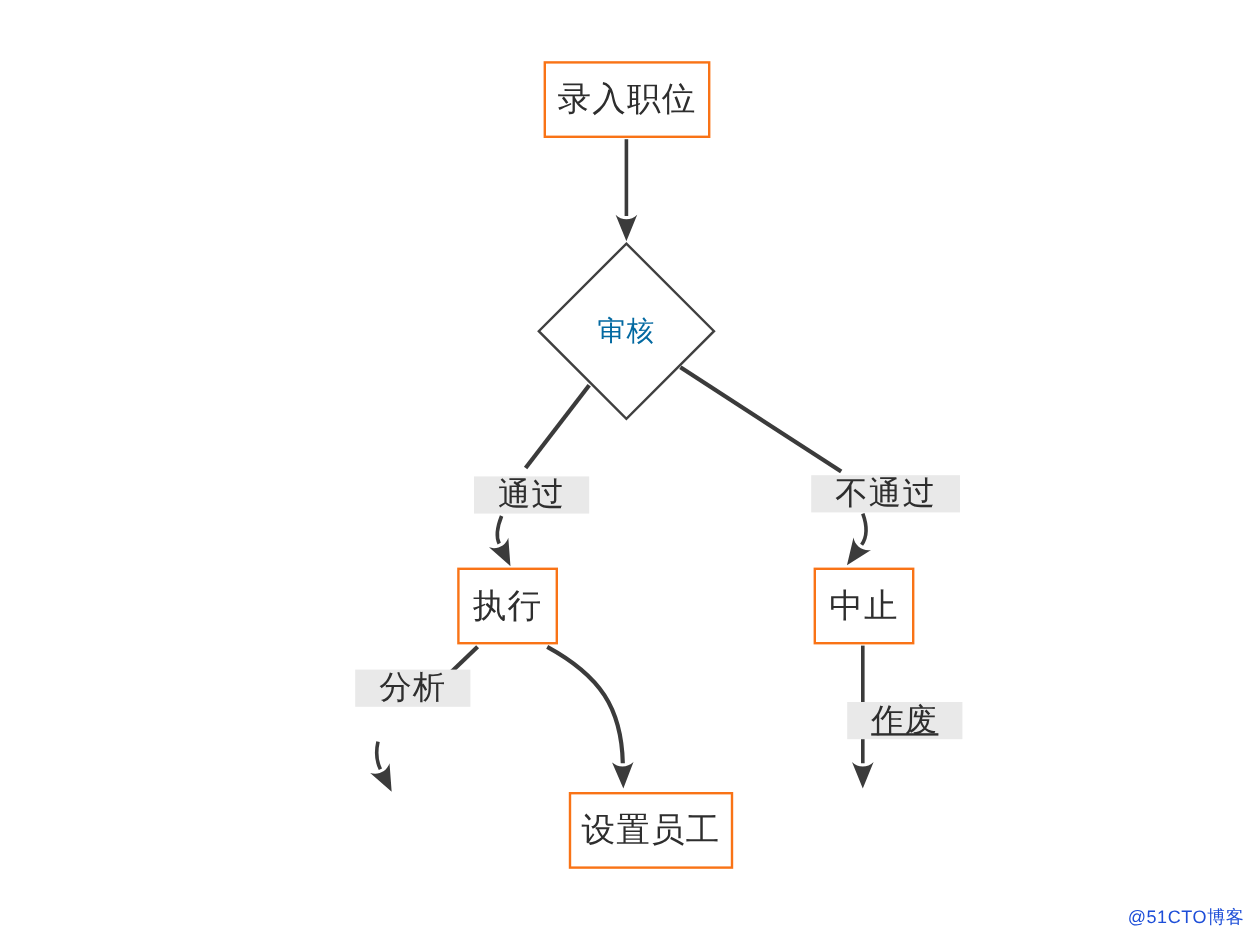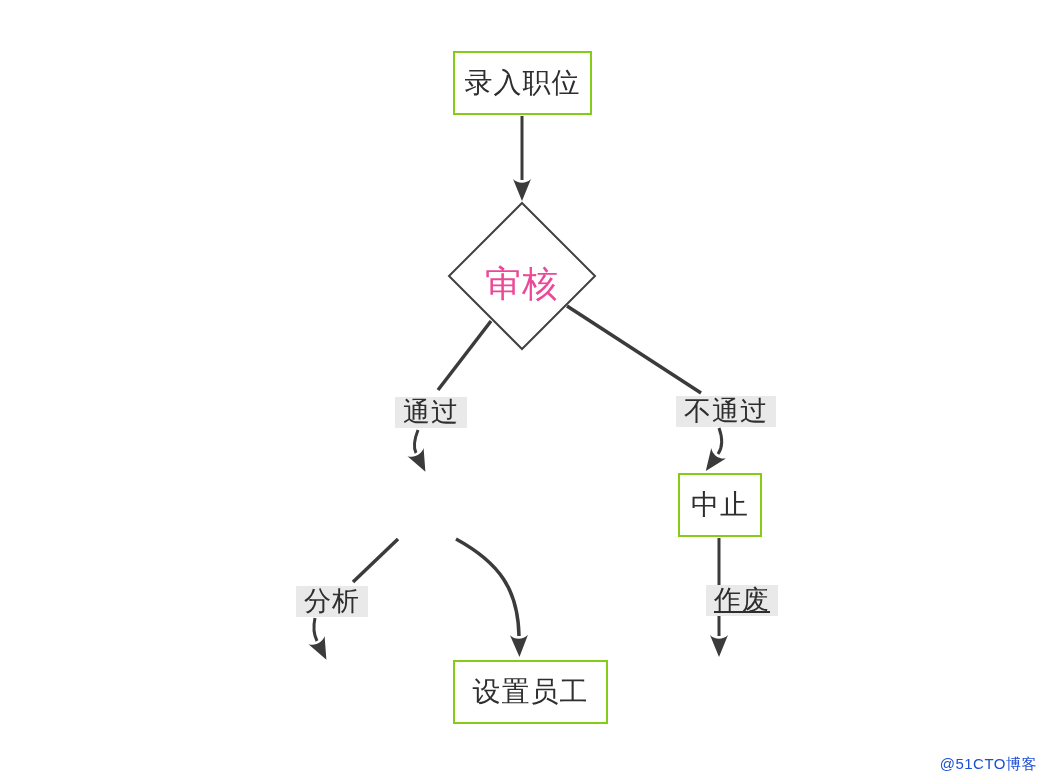--- a/index.html
+++ b/index.html
@@ -14,70 +14,70 @@
   .edges {
     position: absolute;
     left: 0; top: 0;
     width: 1046px; height: 781px;
     z-index: 1;
   }
   .node {
     position: absolute;
     box-sizing: border-box;
     background: #ffffff;
-    border: 2px solid #84cc16;
+    border: 2px solid #f97316;
     color: #2e2e2e;
     font-size: 28px;
     display: flex;
     align-items: center;
     justify-content: center;
     white-space: nowrap;
     z-index: 2;
     letter-spacing: 1px;
   }
   .diamond-text {
     position: absolute;
-    color: #ec4899;
-    font-size: 36px;
+    color: #0369a1;
+    font-size: 23px;
     text-align: center;
     z-index: 2;
     white-space: nowrap;
     letter-spacing: 1px;
   }
   .elabel {
     position: absolute;
     background: #e9e9e9;
     color: #2e2e2e;
     font-size: 27px;
     line-height: 31px;
-    padding: 0 8px;
+    padding: 0 20px;
     white-space: nowrap;
     z-index: 3;
     letter-spacing: 1px;
   }
   .watermark {
     position: absolute;
     right: 9px;
     bottom: 7px;
     font-size: 15px;
     color: #1d4ed8;
     z-index: 4;
     letter-spacing: 0.5px;
   }
   
   #n-start    { left: 453px; top: 51px;  width: 139px; height: 64px; }
   #n-execute  { left: 381px; top: 473px; width: 84px;  height: 64px; }
   #n-abort    { left: 678px; top: 473px; width: 84px;  height: 64px; }
   #n-stats    { left: 283px; top: 661px; width: 84px;  height: 64px; }
-  #n-setstaff { left: 453px; top: 660px; width: 155px; height: 64px; }
+  #n-setstaff { left: 474px; top: 660px; width: 137px; height: 64px; }
   #n-archive  { left: 677px; top: 660px; width: 82px;  height: 64px; }
   #t-review   { left: 452px; top: 260px; width: 140px; }
   #l-pass     { left: 395px; top: 397px; }
   #l-fail     { left: 676px; top: 396px; }
-  #l-analysis { left: 296px; top: 586px; }
+  #l-analysis { left: 296px; top: 558px; }
   #l-void     { left: 706px; top: 585px; text-decoration: underline; }
 </style>
 </head>
 <body>
 
 <div class="stage">
 
   <svg class="edges" viewBox="0 0 1046 781" xmlns="http://www.w3.org/2000/svg">
     <defs>
       <marker id="arrow" markerUnits="userSpaceOnUse" markerWidth="26" markerHeight="22" refX="2" refY="10" orient="auto">
@@ -103,20 +103,21 @@
 
     <path d="M719,538 L719,636" fill="none" stroke="#3b3b3b" stroke-width="3" marker-end="url(#arrow)"></path>
 
     <polygon points="522,203 595,276 522,349 449,276" fill="#ffffff" stroke="#404040" stroke-width="2"></polygon>
   </svg>
 
   <div class="node" id="n-start">录入职位</div>
 
   <div class="diamond-text" id="t-review">审核</div>
 
+  <div class="node" id="n-execute">执行</div>
 
   <div class="node" id="n-abort">中止</div>
 
 
   <div class="node" id="n-setstaff">设置员工</div>
 
 
   <div class="elabel" id="l-pass">通过</div>
 
   <div class="elabel" id="l-fail">不通过</div>

